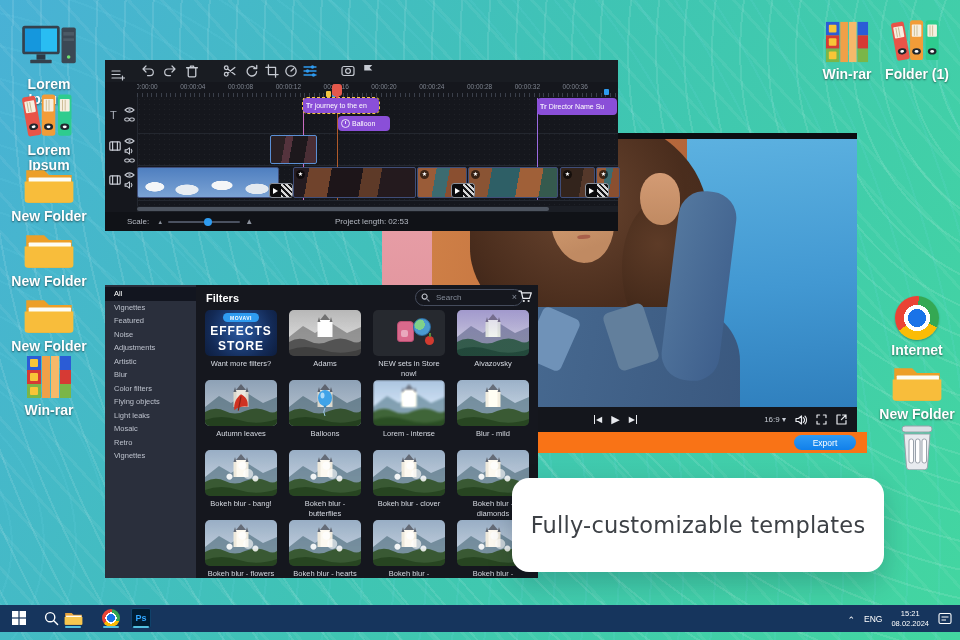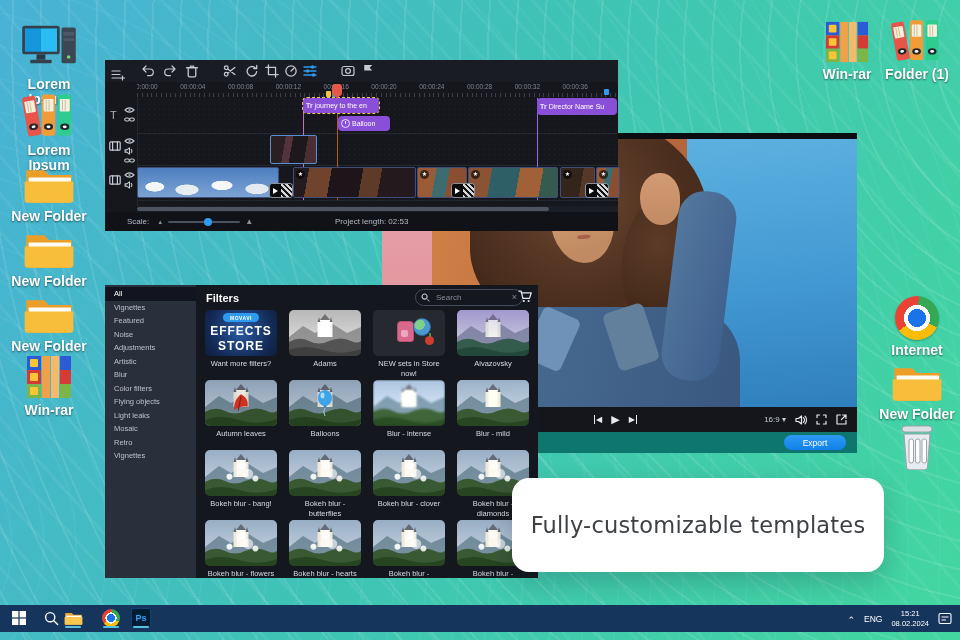--- a/index.html
+++ b/index.html
@@ -106,21 +106,21 @@
   .jacket{position:absolute;left:-14px;top:168px;width:372px;height:110px;border-radius:48px 54px 0 0;
     background:linear-gradient(100deg,#5a7ca6 0%,#46688f 45%,#3a587f 100%);}
   .collar{position:absolute;left:150px;top:172px;width:40px;height:56px;background:#6f92b8;transform:rotate(24deg);border-radius:6px;}
   .collar2{position:absolute;left:228px;top:168px;width:42px;height:60px;background:#627f9c;transform:rotate(-18deg);border-radius:6px;}
   .pbar{position:absolute;left:0;top:274px;width:475px;height:25px;background:#14161c;display:flex;align-items:center;}
   .pctl{display:flex;align-items:center;gap:9px;position:absolute;left:212px;color:#e8eaee;}
   .frameprev{font-size:8px;border-left:1.5px solid #e8eaee;padding-left:1px;}
   .framenext{font-size:8px;border-right:1.5px solid #e8eaee;padding-right:1px;}
   .playg{font-size:11px;}
   .pright{position:absolute;right:10px;display:flex;align-items:center;gap:9px;color:#c7ccd4;font-size:8px;}
-  .ebar{position:absolute;left:0;top:299px;width:475px;height:21px;background:#0f766e;}
+  .ebar{position:absolute;left:10px;top:299px;width:475px;height:21px;background:#f97316;}
   .export-btn{position:absolute;right:11px;top:3px;width:62px;height:15px;border-radius:8px;border:none;
     background:linear-gradient(#2e9bf5,#1180ea);color:#fff;font-size:8.5px;font-family:inherit;}
   
   .fp{position:absolute;left:105px;top:285px;width:433px;height:293px;background:#15171e;z-index:4;overflow:hidden;}
   .fp-side{position:absolute;left:0;top:0;width:91px;height:100%;background:#2a2f3c;}
   .fp-side ul{list-style:none;margin:0;padding:2px 0 0 0;}
   .fp-side li{font-size:7.5px;color:#bcc1cc;padding:3px 0 3px 9px;line-height:1;}
   .fp-side li.sel{background:#12151f;color:#fff;}
   .fp-title{position:absolute;left:101px;top:7px;font-size:11px;font-weight:bold;color:#fff;}
   .searchbox{position:absolute;left:310px;top:4px;width:96px;height:15px;border:1px solid #454c5c;border-radius:9px;
@@ -758,21 +758,21 @@
         <rect x="31" y="10" width="10" height="17" fill="#eae7de"></rect>
         <rect x="28.5" y="12" width="3" height="15" fill="#dcd8cc"></rect>
         <rect x="40.5" y="12" width="3" height="15" fill="#dcd8cc"></rect>
         <path d="M28.5 12 L30 7 L31.5 12 Z M40.5 12 L42 7 L43.5 12 Z" fill="#5d636e"></path>
         <path d="M31 10 L36 4 L41 10 Z" fill="#5d636e"></path>
         <path d="M0 32 Q10 26 20 31 Q30 36 40 31 Q52 26 62 31 Q68 34 72 31 V46 H0 Z" fill="#35522f"></path>
         <path d="M0 40 Q16 34 34 40 Q52 46 72 39 V46 H0 Z" fill="#24401f"></path>
       </svg>
       <div class="fx"></div>
     </div>
-    <div class="tile-label">Blur - intense</div>
+    <div class="tile-label">Lorem - intense</div>
   </div>
         <div class="tile v-blur-mild">
     <div class="thumb">
       <svg class="castle" viewBox="0 0 72 46" preserveAspectRatio="none">
         <defs>
                 <linearGradient id="sky" x1="0" y1="0" x2="0" y2="1">
                   <stop offset="0" stop-color="#8da1b6"></stop>
                   <stop offset="1" stop-color="#c3ccd6"></stop>
                 </linearGradient>
               </defs>

